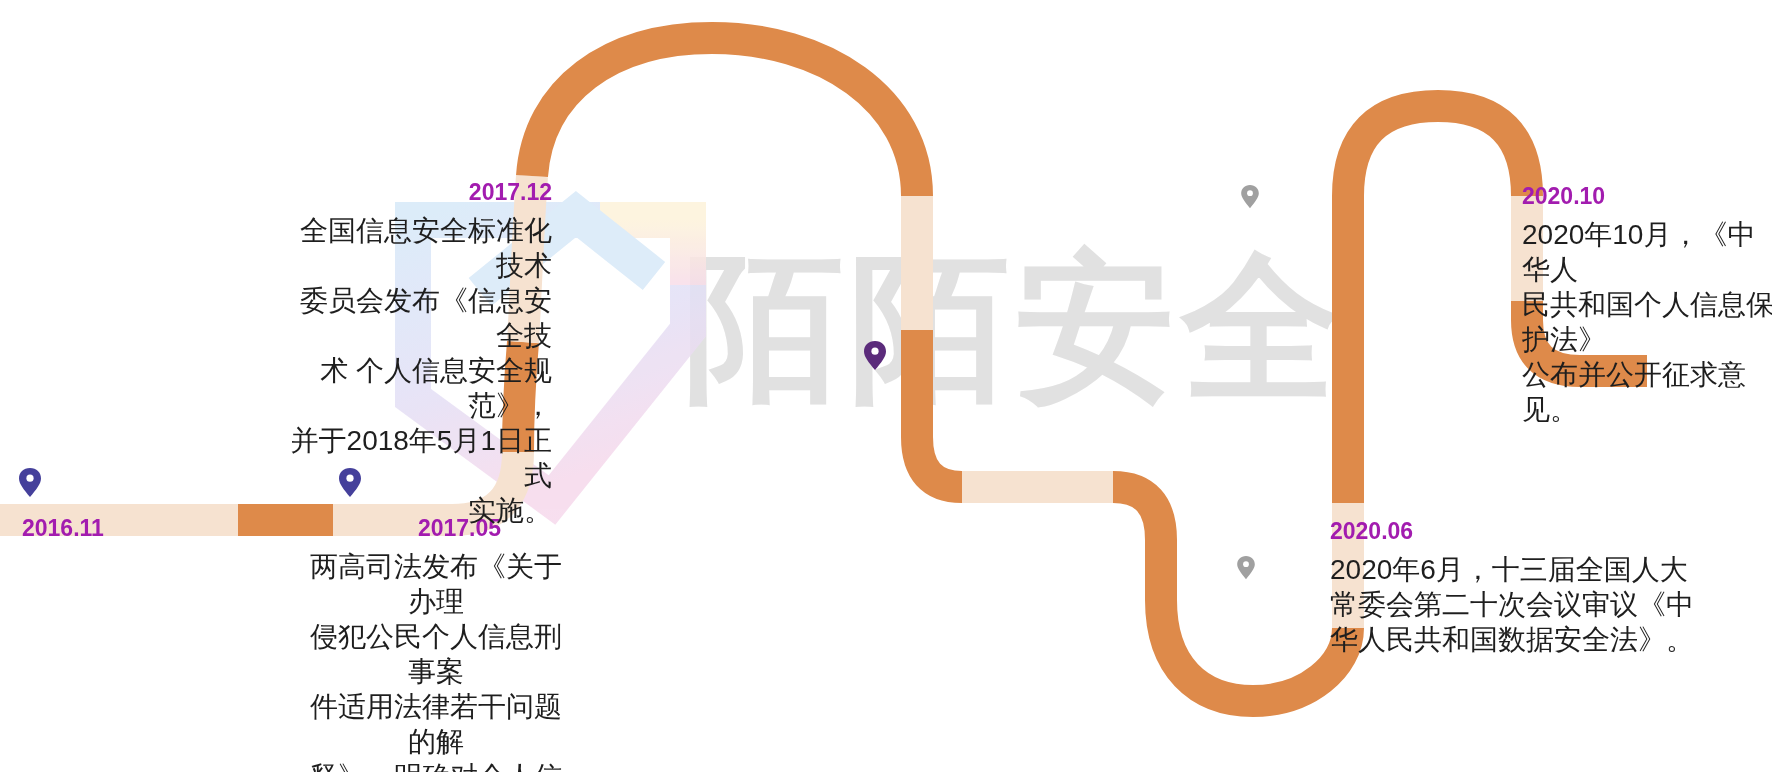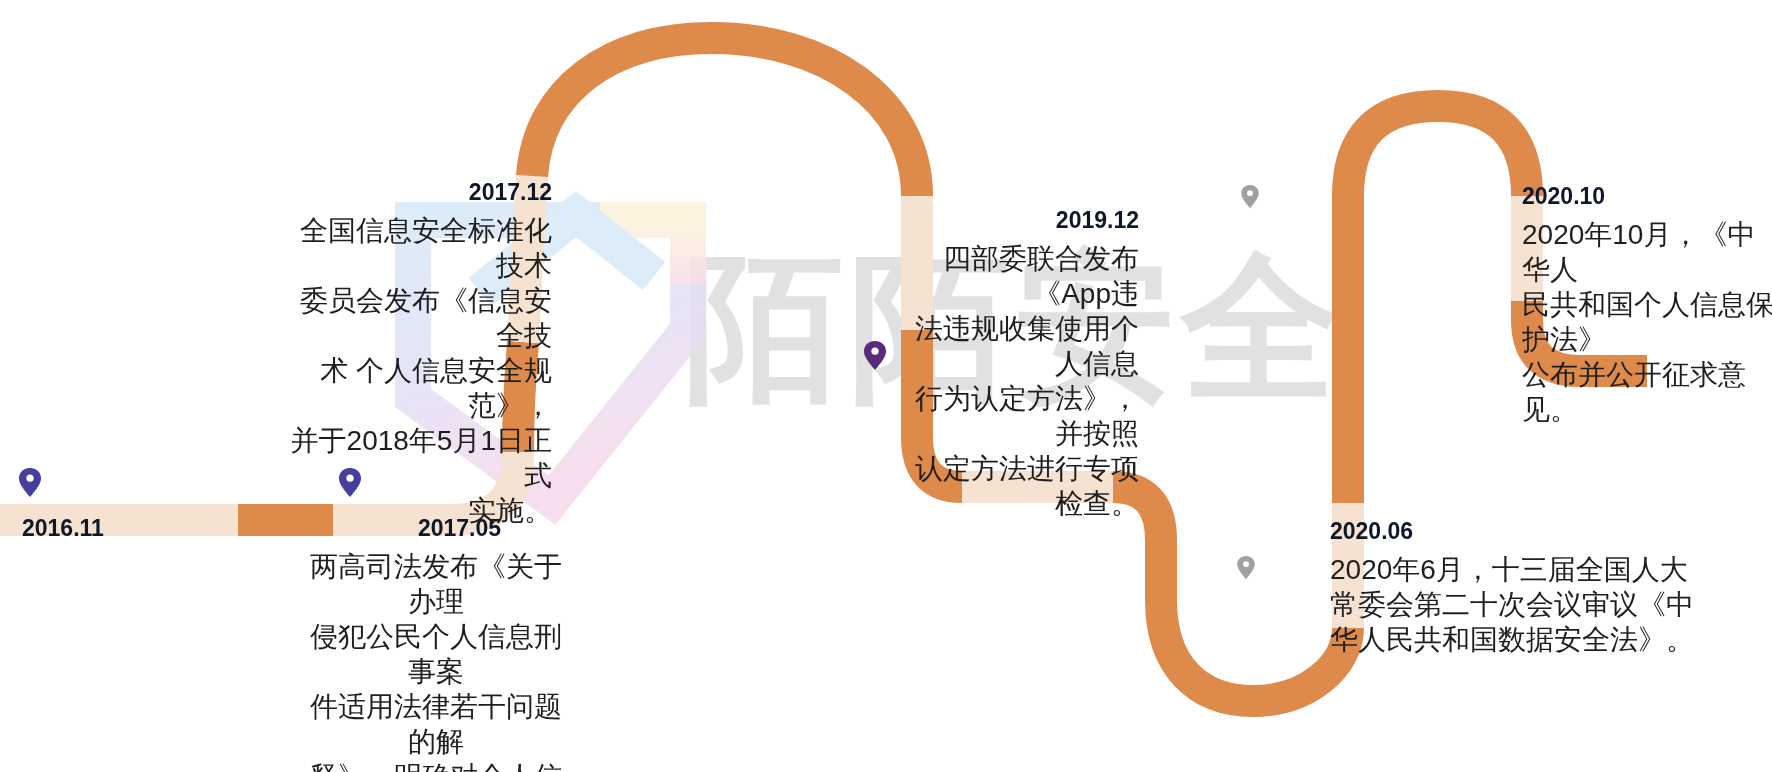--- a/index.html
+++ b/index.html
@@ -11,21 +11,21 @@
   #wm-text{
     position:absolute;left:683px;top:243px;
     font-size:160px;line-height:170px;font-weight:bold;
     letter-spacing:6px;color:#E1E1E1;white-space:pre;z-index:1;
   }
   #wm-logo{position:absolute;left:0;top:0;z-index:2;}
   #road{position:absolute;left:0;top:0;z-index:3;}
   #pins{position:absolute;left:0;top:0;z-index:5;}
   
   .ms{position:absolute;z-index:6;color:#1E1E1E;}
-  .ms .date{font-size:23px;line-height:32px;font-weight:bold;color:#0f172a;margin:0 0 5px 0;}
+  .ms .date{font-size:23px;line-height:32px;font-weight:bold;color:#a21caf;margin:0 0 5px 0;}
   .ms .body{font-size:28px;line-height:35px;white-space:pre-line;}
   #ms-2016-11{left:22px;top:512px;width:250px;text-align:left;}
   #ms-2017-05{left:301px;top:512px;width:270px;text-align:center;}
   #ms-2017-05 .date{text-align:center;margin-left:47px;}
   #ms-2017-12{left:282px;top:176px;width:270px;text-align:right;}
   #ms-2019-12{left:889px;top:204px;width:250px;text-align:right;}
   #ms-2020-05{left:875px;top:478px;width:260px;text-align:left;}
   #ms-2020-06{left:1330px;top:515px;width:380px;text-align:left;}
   #ms-2020-10{left:1522px;top:180px;width:260px;text-align:left;}
 </style>
@@ -114,27 +114,20 @@
 
   <div class="ms" id="ms-2017-12">
     <div class="date">2017.12</div>
     <div class="body">全国信息安全标准化技术
 委员会发布《信息安全技
 术 个人信息安全规范》，
 并于2018年5月1日正式
 实施。</div>
   </div>
 
-  <div class="ms" id="ms-2019-12">
-    <div class="date">2019.12</div>
-    <div class="body">四部委联合发布《App违
-法违规收集使用个人信息
-行为认定方法》，并按照
-认定方法进行专项检查。</div>
-  </div>
 
   <div class="ms" id="ms-2020-05">
   </div>
 
   <div class="ms" id="ms-2020-06">
     <div class="date">2020.06</div>
     <div class="body">2020年6月，十三届全国人大
 常委会第二十次会议审议《中
 华人民共和国数据安全法》。</div>
   </div>

